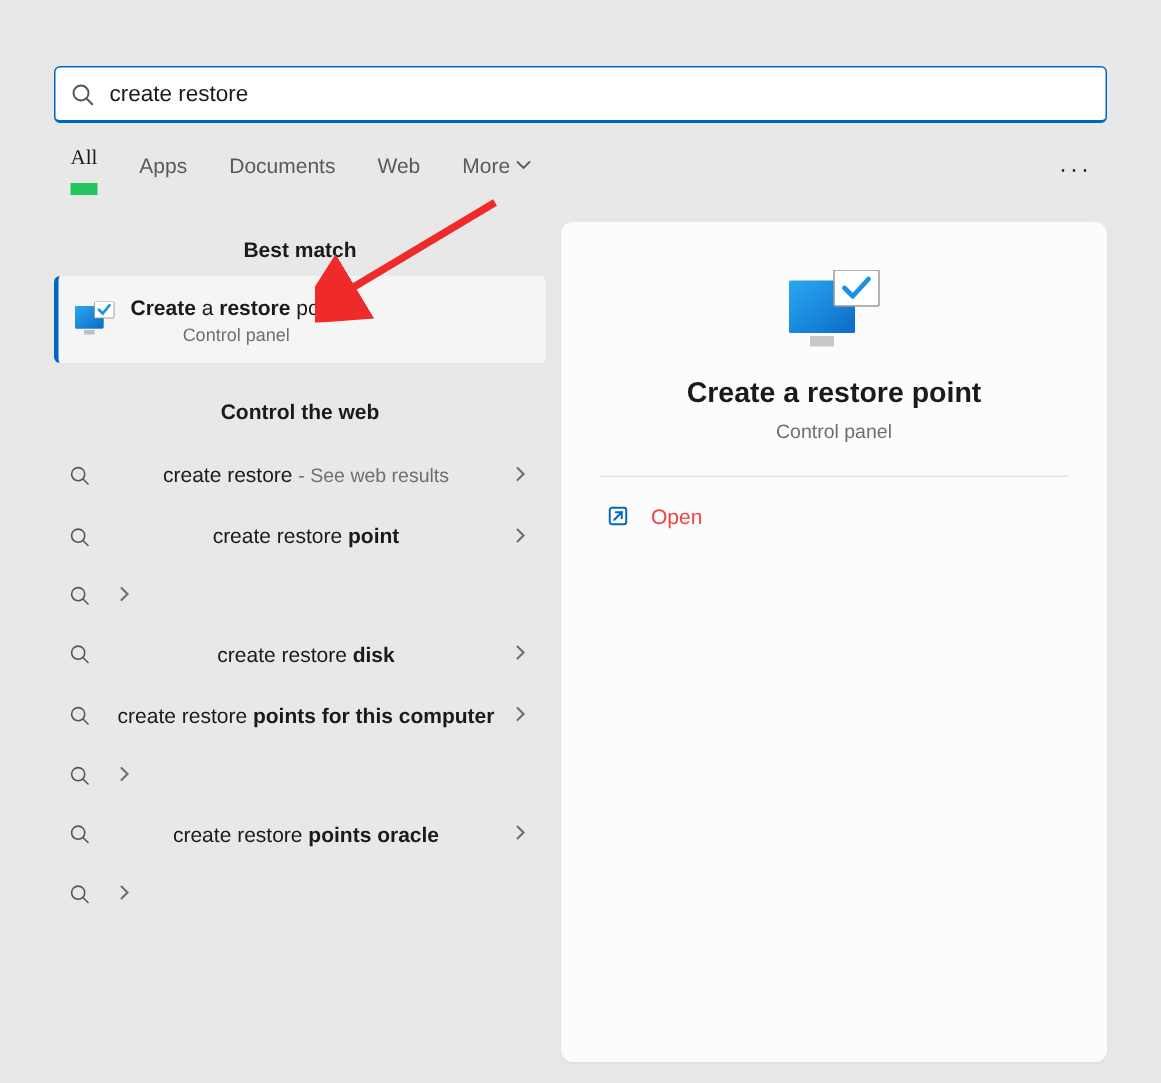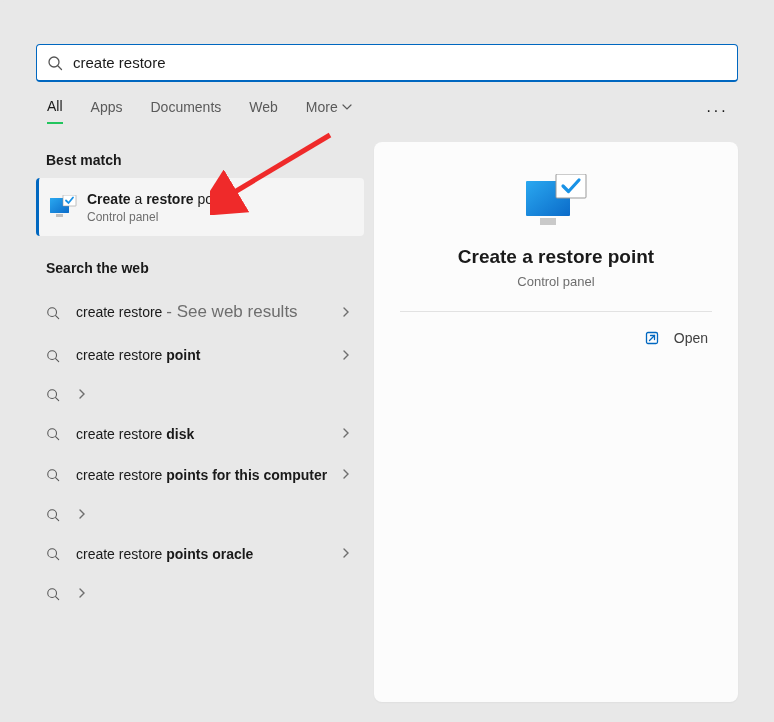--- a/index.html
+++ b/index.html
@@ -51,40 +51,42 @@
     }
     .tab {
       padding-bottom: 8px;
       cursor: pointer;
       display: flex;
       align-items: center;
       gap: 4px;
     }
     .tab.active {
       color: #1a1a1a;
-      border-bottom: 2px solid #22c55e;
+      border-bottom: 8px solid #22c55e;
       font-weight: 400;
+      font-family: Liberation Serif, serif;
     }
     .more-dots {
       margin-left: auto;
       font-size: 16px;
       letter-spacing: 2px;
       padding: 4px;
       cursor: pointer;
       color: #1a1a1a;
     }
     .content {
       display: flex;
       padding: 18px 24px 24px 24px;
       gap: 10px;
       align-items: flex-start;
     }
     .left-col {
       width: 328px;
       flex-shrink: 0;
+      text-align: center;
     }
     .section-label {
       font-size: 14px;
       font-weight: 600;
       color: #1a1a1a;
       padding: 10px 10px;
     }
     .best-match-item {
       display: flex;
       align-items: center;
@@ -126,21 +128,21 @@
       display: flex;
       align-items: center;
     }
     .web-item .label {
       flex: 1;
       padding-right: 8px;
       line-height: 1.35;
     }
     .web-item .label .hint {
       color: #6e6e6e;
-      font-size: 17px;
+      font-size: 13px;
     }
     .web-item .chev {
       width: 14px;
       flex-shrink: 0;
       color: #6e6e6e;
     }
     .right-panel {
       flex: 1;
       background: #fcfcfc;
       border-radius: 8px;
@@ -171,24 +173,23 @@
       height: 1px;
       background: #e2e2e2;
       width: 100%;
     }
     .action-row {
       display: flex;
       align-items: center;
       width: 100%;
       padding: 18px 4px;
       font-size: 14px;
-      color: #404040;
+      color: #ef4444;
       cursor: pointer;
       gap: 14px;
-      justify-content: flex-end;
     }
     .action-row svg { flex-shrink: 0; }
     .arrow-annotation {
       position: absolute;
       top: 130px;
       left: 210px;
       pointer-events: none;
       z-index: 50;
     }
   </style>
@@ -239,21 +240,21 @@
                 <stop offset="1" stop-color="#0b6bc9"></stop>
               </linearGradient>
             </defs>
         </svg>
         <div class="bm-text">
           <div class="title"><b>Create</b> a <b>restore</b> point</div>
           <div class="subtitle">Control panel</div>
         </div>
       </div>
 
-      <div class="section-label" style="margin-top:14px;">Search the web</div>
+      <div class="section-label" style="margin-top:14px;">Control the web</div>
 
       <div class="web-list" id="web-list">
           <div class="web-item">
             <span class="sicon">
               <svg width="14" height="14" viewBox="0 0 16 16" fill="none">
                 <circle cx="7" cy="7" r="5" stroke="#555" stroke-width="1.2"></circle>
                 <line x1="11" y1="11" x2="14.5" y2="14.5" stroke="#555" stroke-width="1.2" stroke-linecap="round"></line>
               </svg>
             </span>
             <span class="label">create restore <span class="hint">- See web results</span></span>

